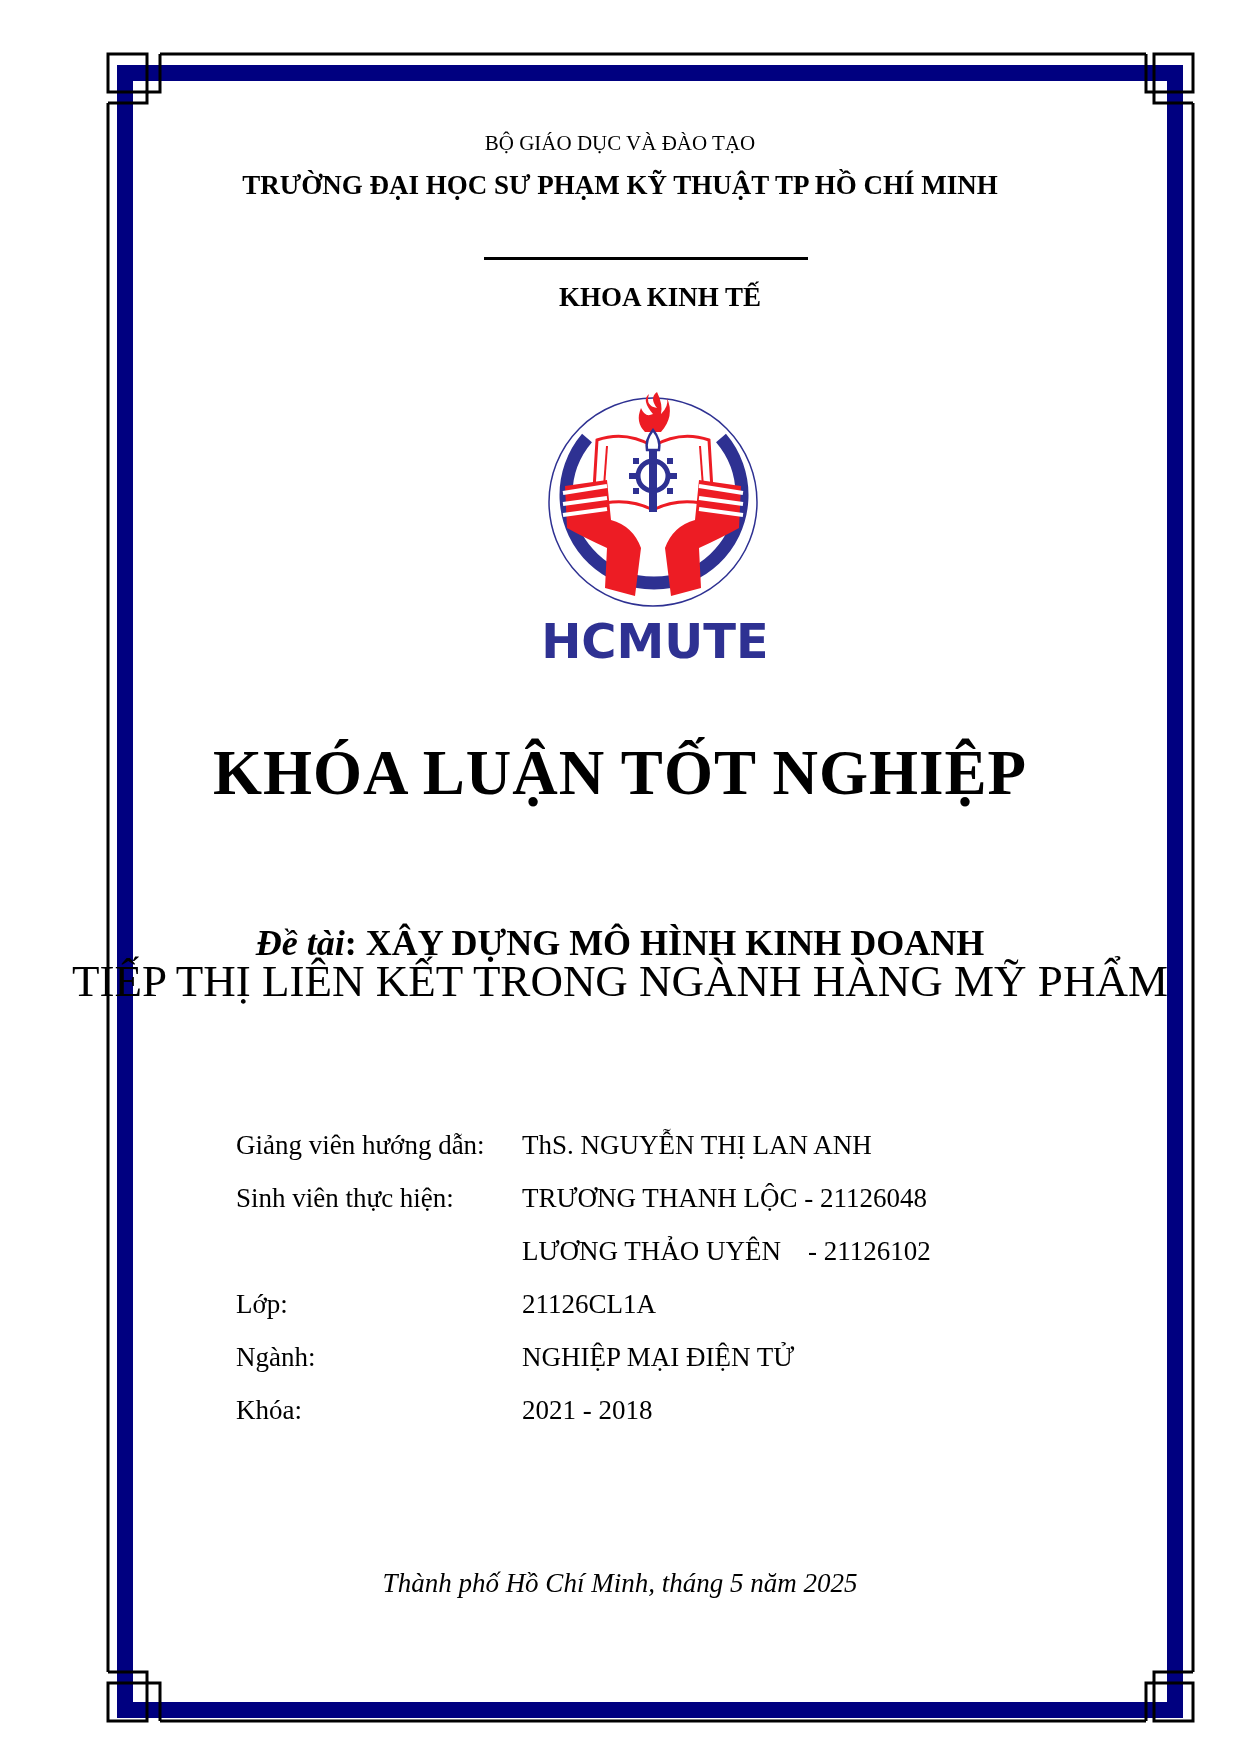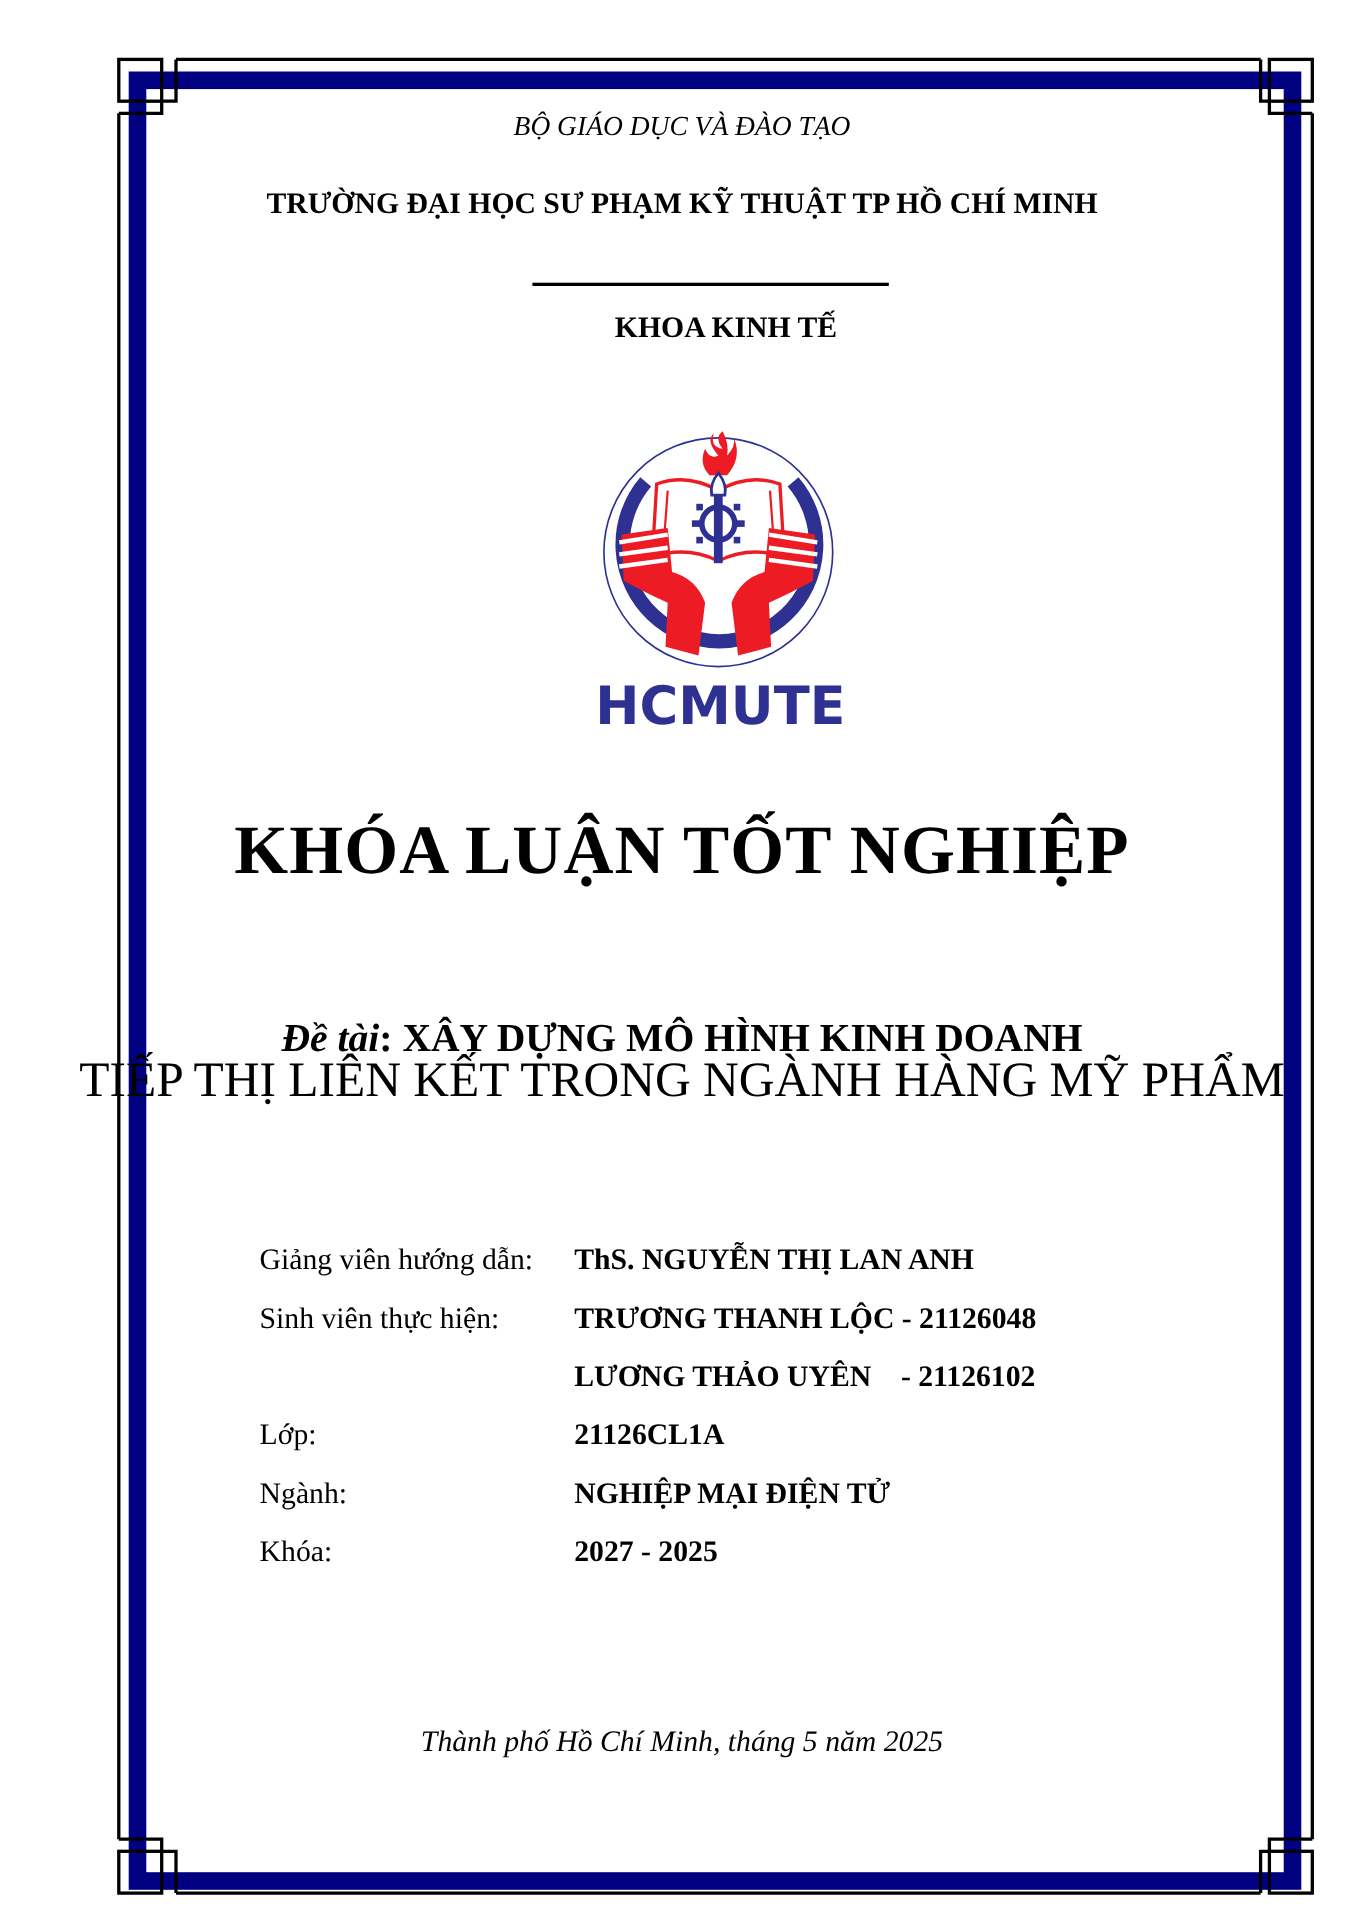--- a/index.html
+++ b/index.html
@@ -1,32 +1,32 @@
 <!DOCTYPE html>
 <html><head>
 <meta charset="utf-8">
 <style>
   html, body { margin:0; padding:0; background:#ffffff; }
   body { width:1240px; height:1754px; position:relative; overflow:hidden;
          font-family:"Liberation Serif", "DejaVu Serif", serif; color:#000; }
   .frame svg { position:absolute; left:0; top:0; }
   .center-line { position:absolute; left:0; width:1240px; text-align:center; white-space:nowrap; }
-  .ministry { top:102px; font-size:25px; letter-spacing:0px;font-style:italic; }
+  .ministry { top:131px; font-size:21px; letter-spacing:0px; }
   .university { top:170px; font-size:27px; font-weight:bold; }
   .divider { position:absolute; left:484px; top:257px; width:324px; height:3px; background:#000; }
   .faculty { top:282px; font-size:27px; font-weight:bold;margin-left:40px; }
   .logo { position:absolute; left:545px; top:388px; width:220px; height:285px; }
   .thesis-title { top:737px; font-size:63px; font-weight:bold; letter-spacing:1px; }
   .topic1 { top:888px; font-size:36px; font-weight:bold;margin-top:34px; }
   .topic1 .topic-label { font-style:italic; }
   .topic2 { top:955px; font-size:45px; font-weight:normal; }
   .info { position:absolute; left:220px; top:1130px; }
   .info-row { position:relative; height:53px; font-size:27px; white-space:pre; }
   .info-label { position:absolute; left:0; top:0;margin-left:16px; }
-  .info-value { position:absolute; left:302px; top:0; font-weight:bold; }
+  .info-value { position:absolute; left:302px; top:0; font-weight:normal; }
   .footer { top:1568px; font-size:27px; font-weight:normal; font-style:italic; }
 </style>
 </head>
 <body>
 
 <div class="frame">
   <svg width="1240" height="1754" viewBox="0 0 1240 1754">
 
     <g fill="none" stroke="#000080" stroke-width="16">
       <rect x="125" y="73" width="1050" height="1637"></rect>
@@ -126,17 +126,17 @@
   <div class="info-row">
     <span class="info-label">Lớp:</span>
     <span class="info-value">21126CL1A</span>
   </div>
   <div class="info-row">
     <span class="info-label">Ngành:</span>
     <span class="info-value">NGHIỆP MẠI ĐIỆN TỬ</span>
   </div>
   <div class="info-row">
     <span class="info-label">Khóa:</span>
-    <span class="info-value">2027 - 2025</span>
+    <span class="info-value">2021 - 2018</span>
   </div>
 </div>
 
 <div class="center-line footer">Thành phố Hồ Chí Minh, tháng 5 năm 2025</div>
 
 </body></html>

